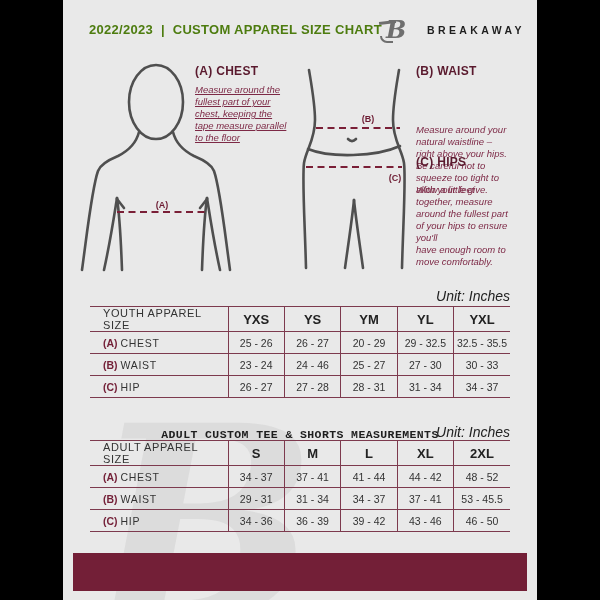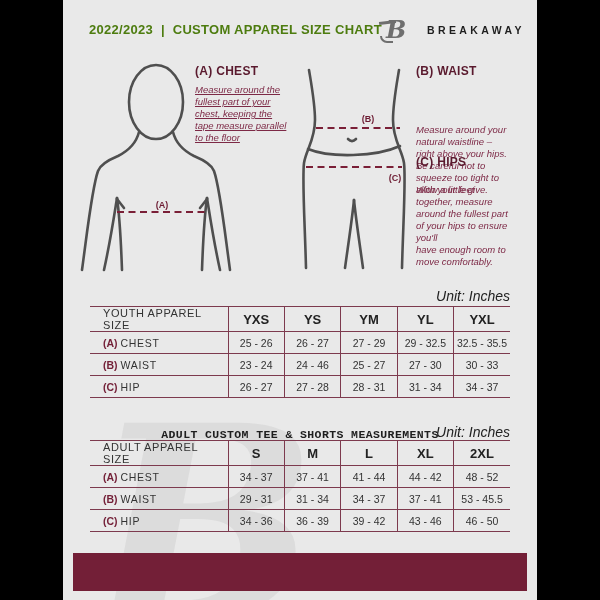--- a/index.html
+++ b/index.html
@@ -150,21 +150,21 @@
           <th class="sz vline">YM</th>
           <th class="sz vline">YL</th>
           <th class="sz vline">YXL</th>
         </tr>
       </thead>
       <tbody>
         <tr>
           <td class="labcell"><span class="pfx">(A)</span> <span class="mname">CHEST</span></td>
           <td class="vline">25 - 26</td>
           <td class="vline">26 - 27</td>
-          <td class="vline">27 - 29</td>
+          <td class="vline">20 - 29</td>
           <td class="vline">29 - 32.5</td>
           <td class="vline">32.5 - 35.5</td>
         </tr>
         <tr>
           <td class="labcell"><span class="pfx">(B)</span> <span class="mname">WAIST</span></td>
           <td class="vline">23 - 24</td>
           <td class="vline">24 - 46</td>
           <td class="vline">25 - 27</td>
           <td class="vline">27 - 30</td>
           <td class="vline">30 - 33</td>

